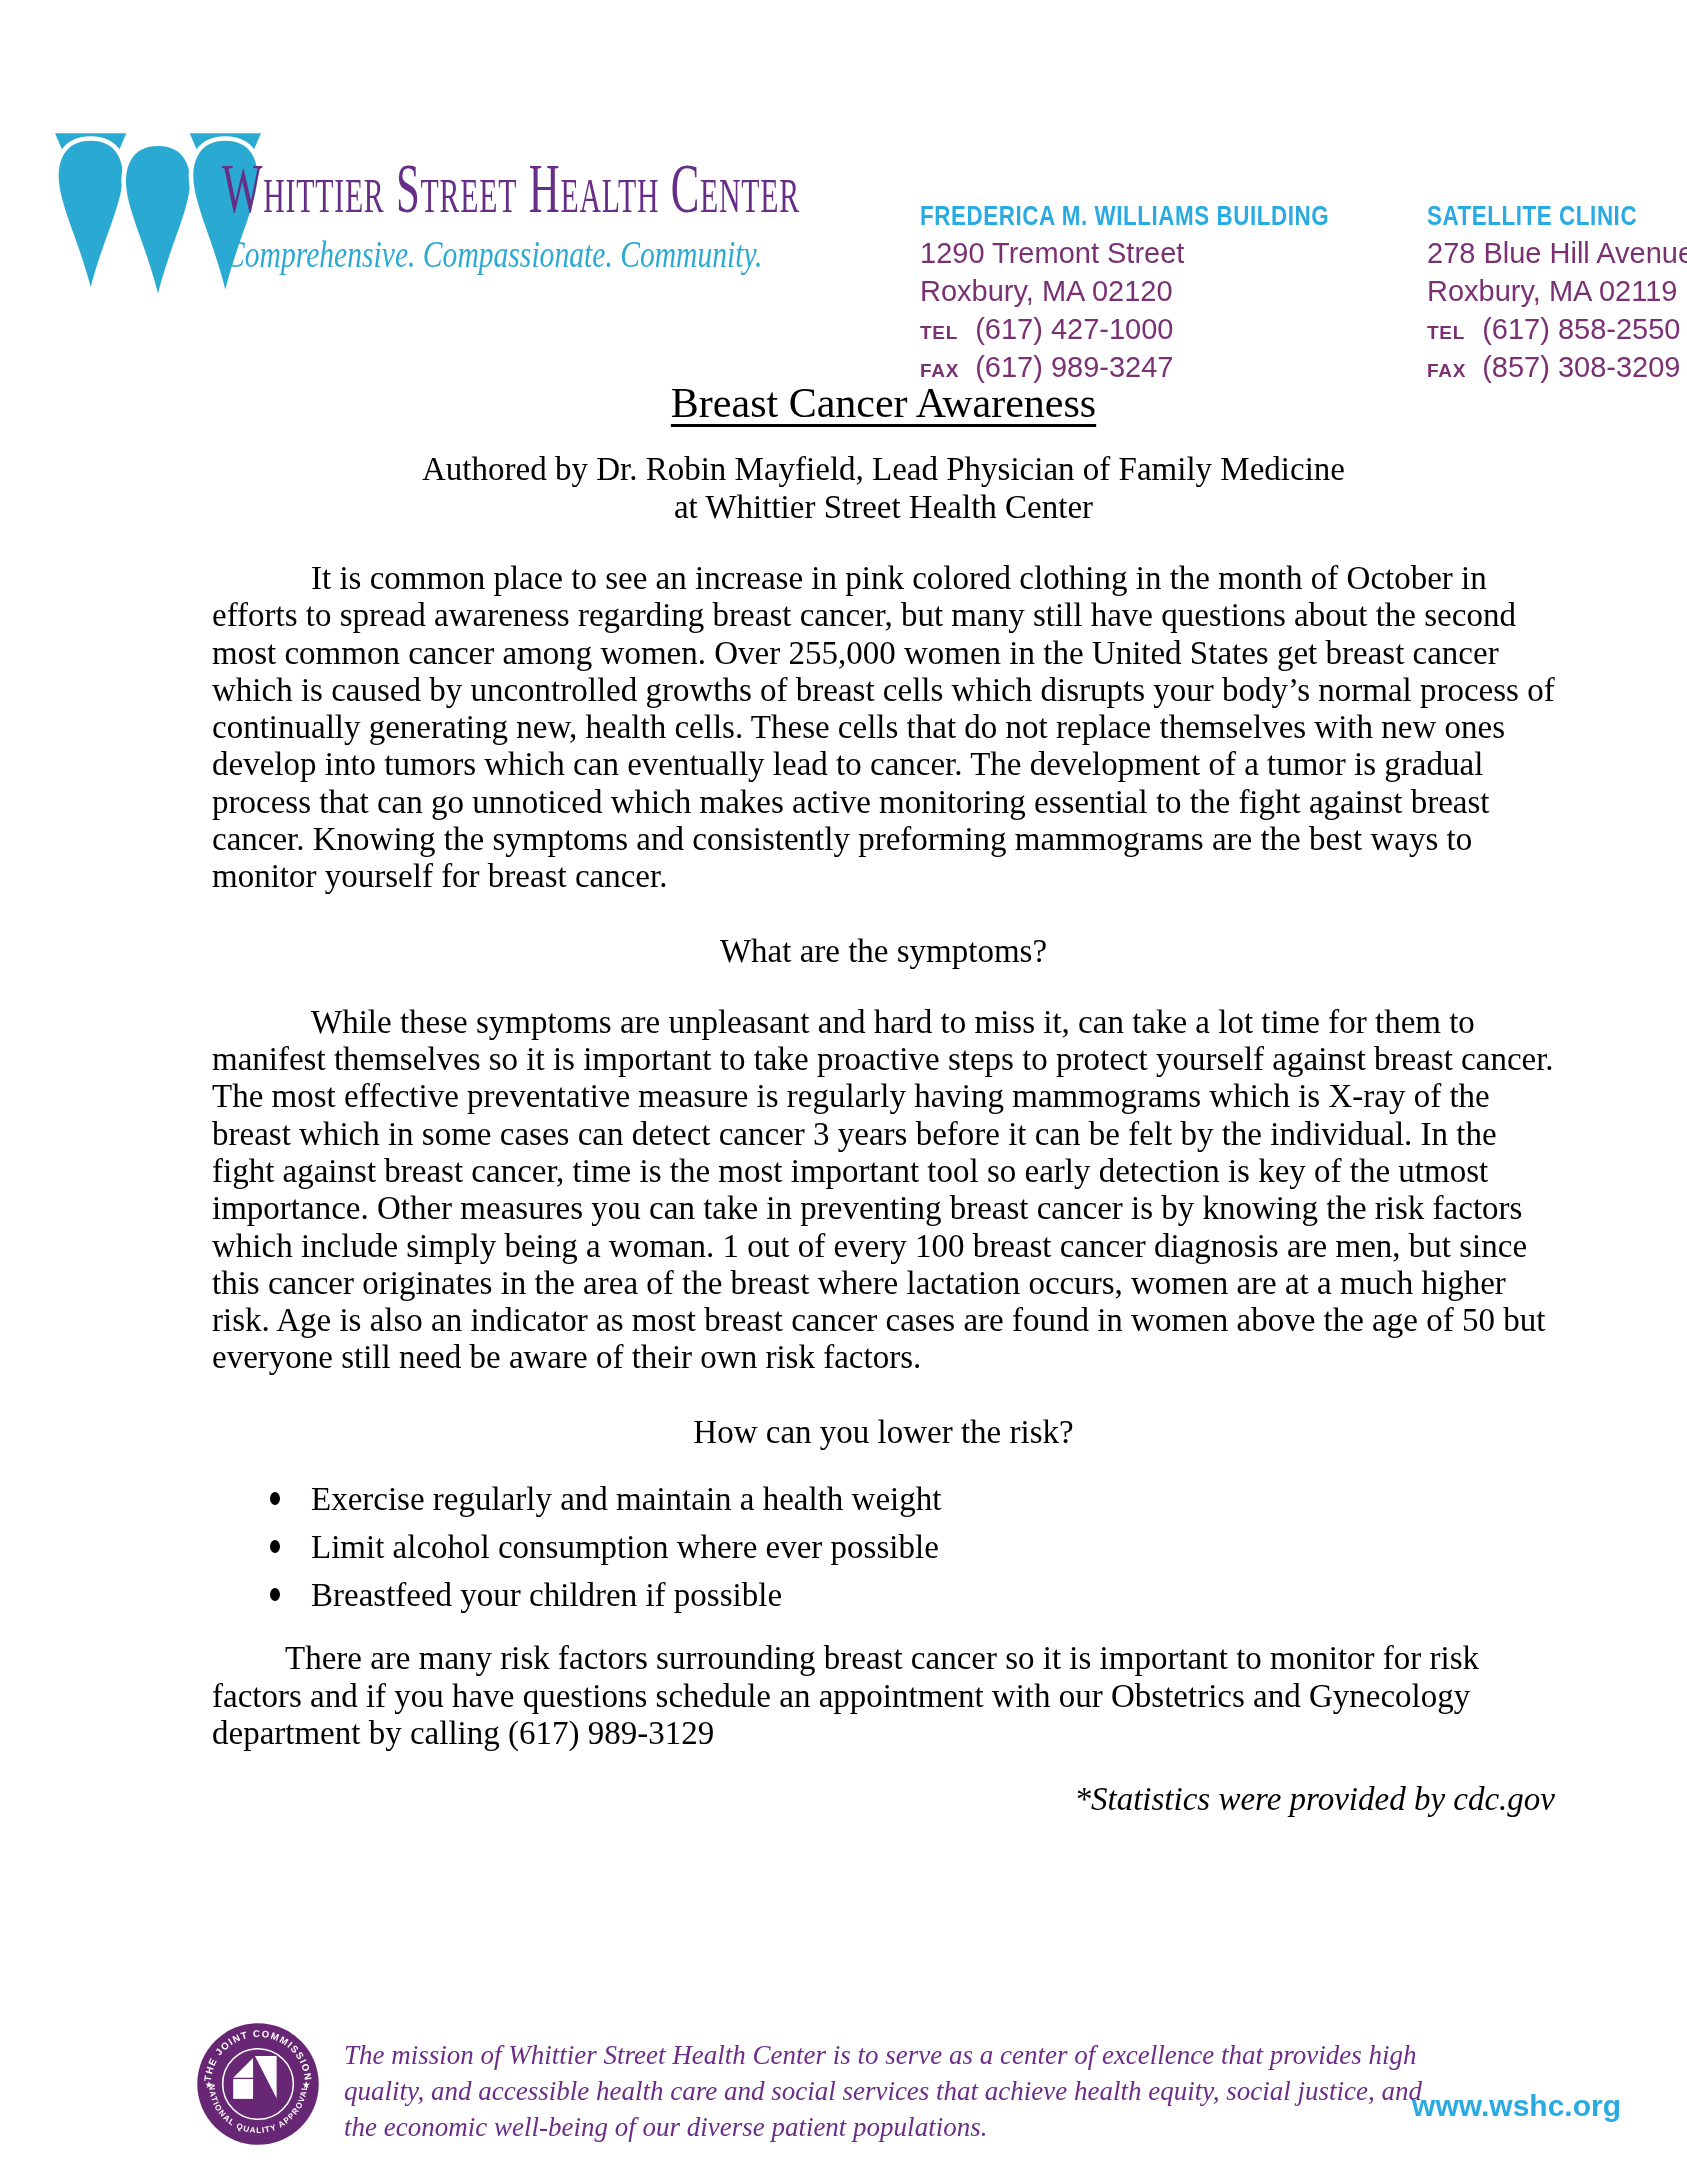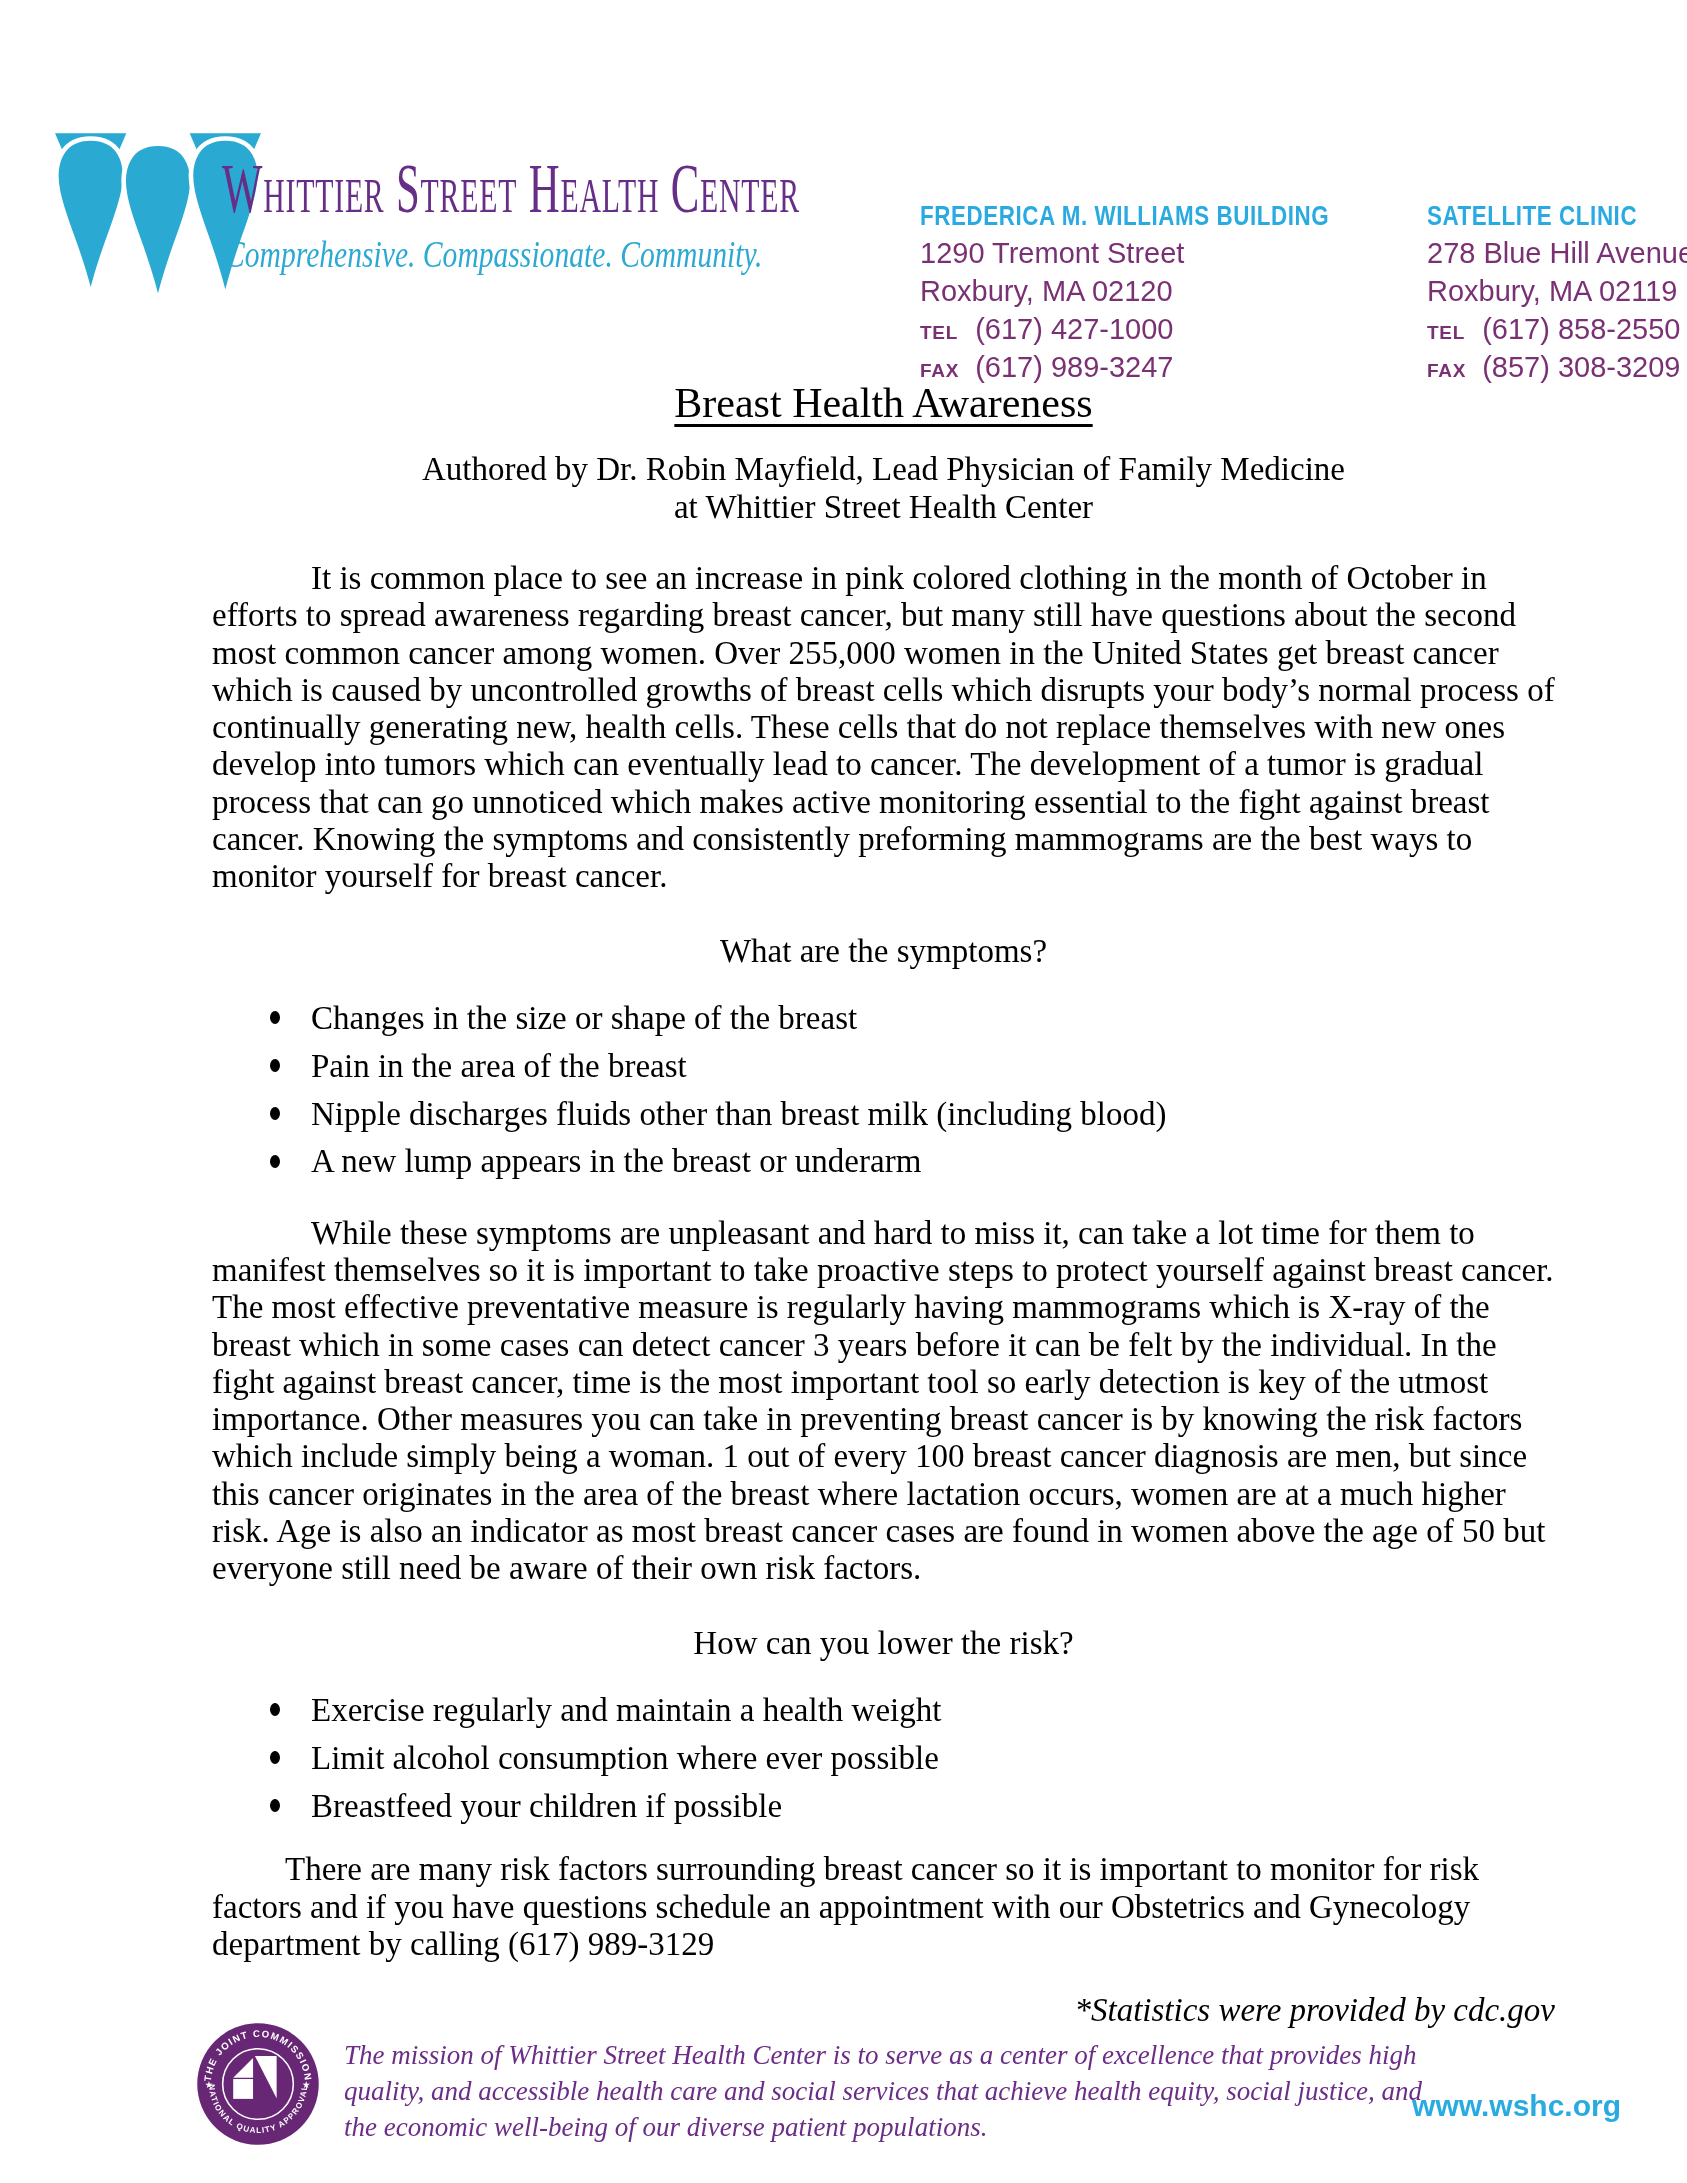--- a/index.html
+++ b/index.html
@@ -79,33 +79,27 @@
       <div class="loc-row">
         <span class="lbl">TEL</span><span>(617) 858-2550</span>
       </div>
       <div class="loc-row">
         <span class="lbl">FAX</span><span>(857) 308-3209</span>
       </div>
     </div>
   </div>
 
   <div class="content">
-    <h1 class="title">Breast Health Awareness</h1>
+    <h1 class="title">Breast Cancer Awareness</h1>
     <div class="byline">Authored by Dr. Robin Mayfield, Lead Physician of Family Medicine</div>
     <div class="byline">at Whittier Street Health Center</div>
 
     <p class="para">It is common place to see an increase in pink colored clothing in the month of October in efforts to spread awareness regarding breast cancer, but many still have questions about the second most common cancer among women. Over 255,000 women in the United States get breast cancer which is caused by uncontrolled growths of breast cells which disrupts your body’s normal process of continually generating new, health cells. These cells that do not replace themselves with new ones develop into tumors which can eventually lead to cancer. The development of a tumor is gradual process that can go unnoticed which makes active monitoring essential to the fight against breast cancer. Knowing the symptoms and consistently preforming mammograms are the best ways to monitor yourself for breast cancer.</p>
 
     <h2 class="section-heading">What are the symptoms?</h2>
-    <ul class="blist">
-      <li>Changes in the size or shape of the breast</li>
-      <li>Pain in the area of the breast</li>
-      <li>Nipple discharges fluids other than breast milk (including blood)</li>
-      <li>A new lump appears in the breast or underarm</li>
-    </ul>
 
     <p class="para">While these symptoms are unpleasant and hard to miss it, can take a lot time for them to manifest themselves so it is important to take proactive steps to protect yourself against breast cancer. The most effective preventative measure is regularly having mammograms which is X-ray of the breast which in some cases can detect cancer 3 years before it can be felt by the individual. In the fight against breast cancer, time is the most important tool so early detection is key of the utmost importance. Other measures you can take in preventing breast cancer is by knowing the risk factors which include simply being a woman. 1 out of every 100 breast cancer diagnosis are men, but since this cancer originates in the area of the breast where lactation occurs, women are at a much higher risk. Age is also an indicator as most breast cancer cases are found in women above the age of 50 but everyone still need be aware of their own risk factors.</p>
 
     <h2 class="section-heading">How can you lower the risk?</h2>
     <ul class="blist">
       <li>Exercise regularly and maintain a health weight</li>
       <li>Limit alcohol consumption where ever possible</li>
       <li>Breastfeed your children if possible</li>
     </ul>
 

